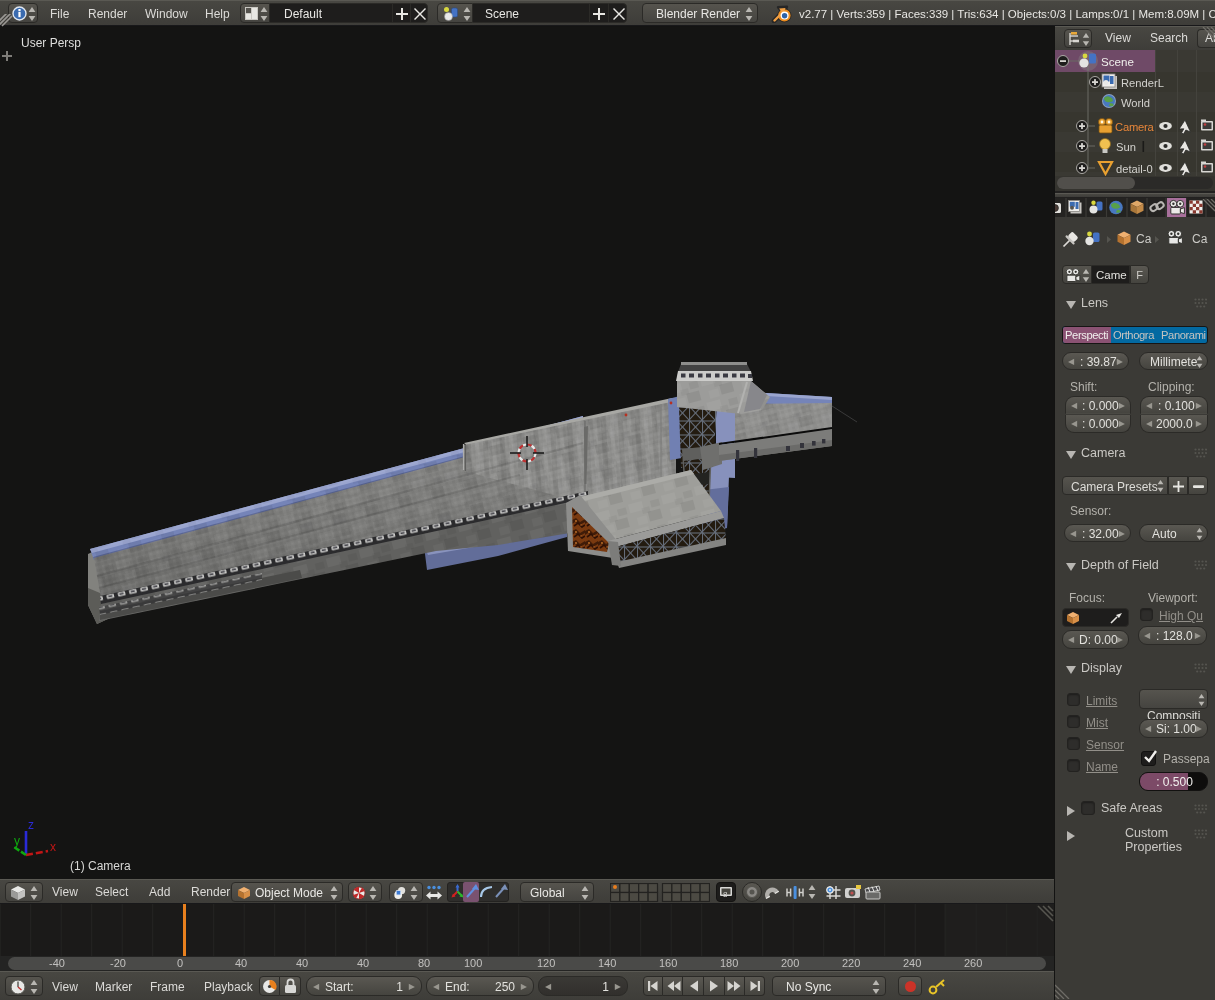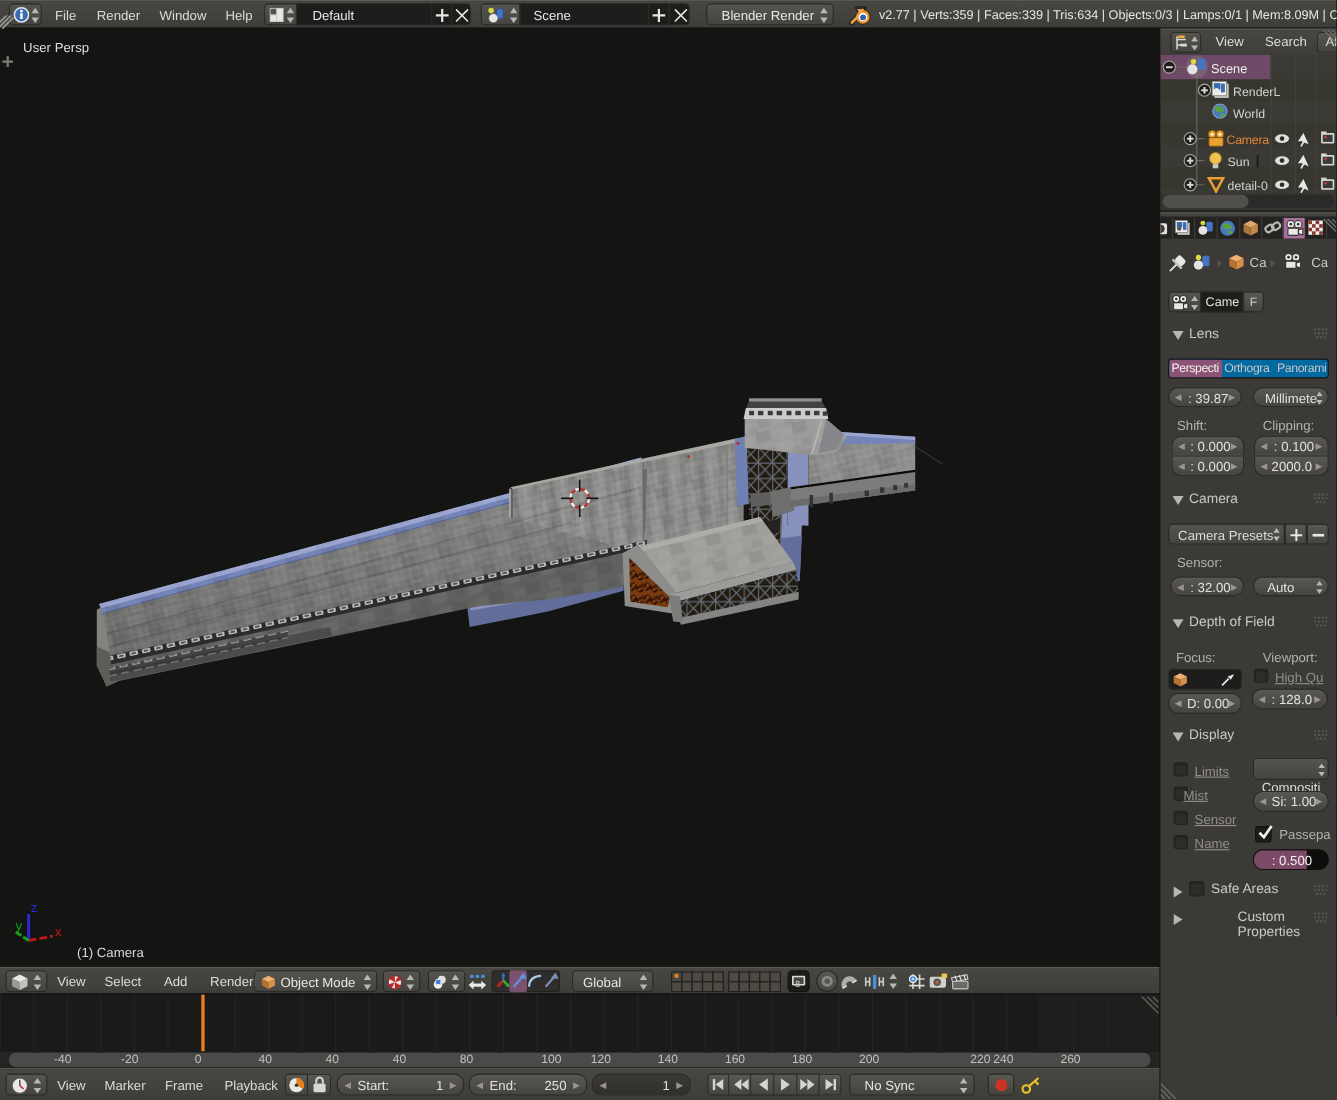--- a/index.html
+++ b/index.html
@@ -508,27 +508,27 @@
   <div id="timescale" class="abs" style="left:0;top:956px;width:1054px;height:15px;background:#242423;">
     <div class="abs" style="left:8px;top:1px;width:1038px;height:13px;background:#4a4a48;border-radius:7px;"></div>
     <div class="abs" style="left:0;top:0;width:1166px;height:15px;color:#c2c1bf;font-size:11px;">
       <span class="abs" style="left:49px;top:1px;">-40</span>
         <span class="abs" style="left:110px;top:1px;">-20</span>
       <span class="abs" style="left:177px;top:1px;">0</span>
         <span class="abs" style="left:235px;top:1px;">40</span>
       <span class="abs" style="left:296px;top:1px;">40</span>
         <span class="abs" style="left:357px;top:1px;">40</span>
       <span class="abs" style="left:418px;top:1px;">80</span>
-        <span class="abs" style="left:492px;top:1px;">100</span>
+        <span class="abs" style="left:464px;top:1px;">100</span>
       <span class="abs" style="left:537px;top:1px;">120</span>
         <span class="abs" style="left:598px;top:1px;">140</span>
       <span class="abs" style="left:659px;top:1px;">160</span>
         <span class="abs" style="left:720px;top:1px;">180</span>
       <span class="abs" style="left:781px;top:1px;">200</span>
-        <span class="abs" style="left:882px;top:1px;">220</span>
+        <span class="abs" style="left:842px;top:1px;">220</span>
       <span class="abs" style="left:903px;top:1px;">240</span>
         <span class="abs" style="left:964px;top:1px;">260</span>
     </div>
   </div>
   <div id="hdrtime" class="abs hdr" style="left:0;top:971px;width:1054px;height:29px;">
     <div class="abs widget" style="left:5px;top:4px;width:38px;height:20px;">
       <svg class="abs" style="left:4px;top:2px;" width="16" height="16" viewBox="0 0 16 16">
         <circle cx="8" cy="8" r="7" fill="#e8e8e6" stroke="#55544f" stroke-width="1"></circle>
         <line x1="8" y1="8" x2="8" y2="2.5" stroke="#55544f" stroke-width="1.4"></line>
         <line x1="8" y1="8" x2="11.5" y2="11" stroke="#c03030" stroke-width="1.4"></line>
@@ -1033,21 +1033,21 @@
           <circle cx="8.5" cy="5" r="1.1"></circle>
           <circle cx="12" cy="5" r="1.1"></circle>
           <circle cx="3.2" cy="8.5" r="1.1"></circle>
           <circle cx="6.7" cy="8.5" r="1.1"></circle>
           <circle cx="10.2" cy="8.5" r="1.1"></circle>
         </g>
       </svg>
     <div class="abs cb" style="left:12px;top:500px;"></div>
       <div class="abs dim" style="left:31px;top:501px;font-size:12px;">Limits</div>
     <div class="abs cb" style="left:12px;top:522px;"></div>
-      <div class="abs dim" style="left:21px;top:523px;font-size:12px;">Mist</div>
+      <div class="abs dim" style="left:31px;top:523px;font-size:12px;">Mist</div>
     <div class="abs cb" style="left:12px;top:544px;"></div>
       <div class="abs dim" style="left:31px;top:545px;font-size:12px;">Sensor</div>
     <div class="abs cb" style="left:12px;top:566px;"></div>
       <div class="abs dim" style="left:31px;top:567px;font-size:12px;">Name</div>
     <div class="abs widget" style="left:84px;top:496px;width:69px;height:20px;">
       <span class="abs" style="left:7px;top:19px;color:#dddcd8;font-size:12px;">Compositi</span>
       <svg class="abs" style="right:2px;top:4px;" width="7" height="12" viewBox="0 0 8 14">
           <path d="M4 0 L7.4 5 H0.6 Z" fill="#b9b7b2"></path>
           <path d="M4 14 L7.4 9 H0.6 Z" fill="#b9b7b2"></path>
         </svg>

